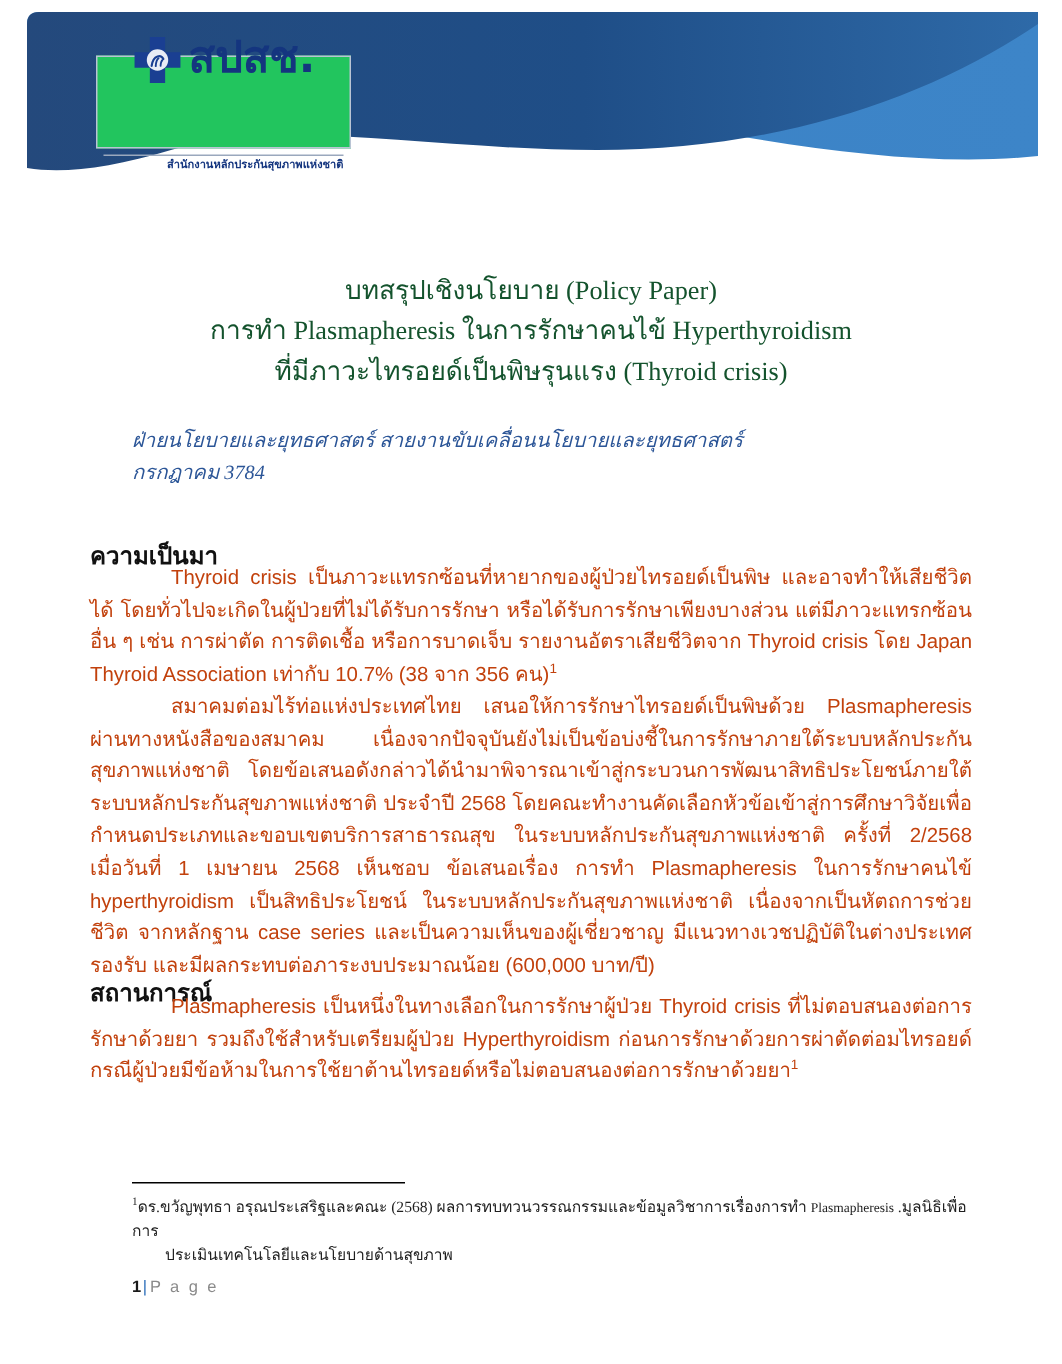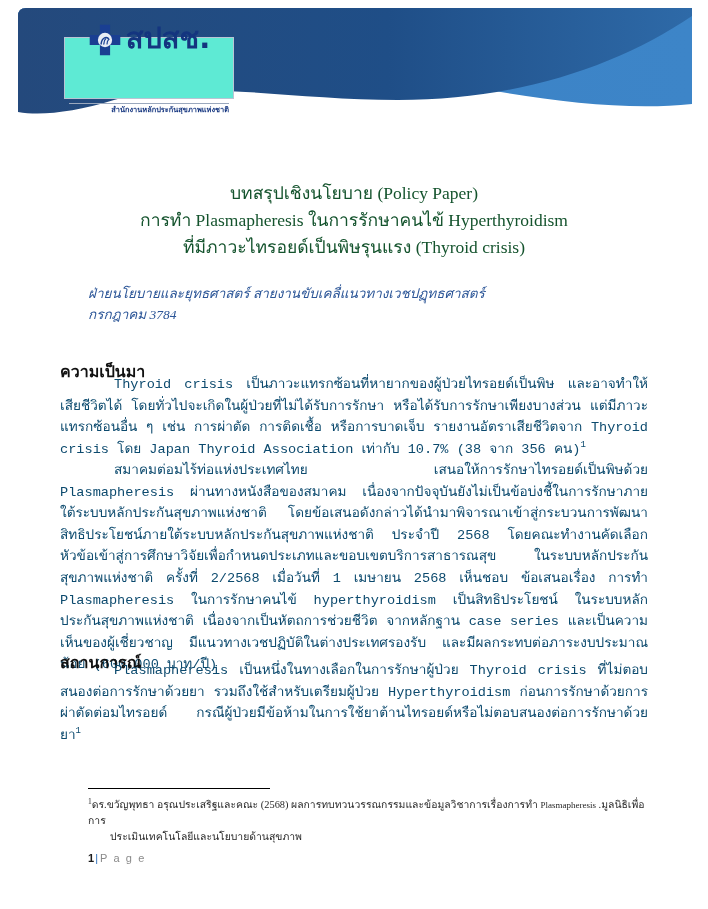--- a/index.html
+++ b/index.html
@@ -35,21 +35,21 @@
     width: 674px;
     height: 132px;
   }
 
   .logo-box {
     position: absolute;
     left: 46px;
     top: 29px;
     width: 170px;
     height: 62px;
-    background: #5eead4;
+    background: #22c55e;
     border: 1px solid #b9c4d4;
     box-sizing: border-box;
     display: flex;
     flex-direction: column;
     justify-content: center;
     align-items: center;
     padding: 2px 4px 1px 4px;
     gap: 45px;
   }
   .logo-main {
@@ -126,24 +126,24 @@
     line-height: 20px;
     margin-top: 10px;
   }
   #heading-background { top: 352px; }
   #heading-situation  { top: 643px; }
 
   .para {
     position: absolute;
     left: 60px;
     width: 588px;
-    font-family: Liberation Mono, monospace;
+    font-family: Liberation Sans, sans-serif;
     font-size: 13.6px;
     line-height: 21.6px;
-    color: #0c4a6e;
+    color: #c2410c;
     text-align: justify;
     text-indent: 54px;
     text-justify: inter-word;
   }
   #para-1 { top: 374px; }
   #para-2 { top: 460px; }
   #para-3 { top: 660px; }
 
   .para sup {
     font-size: 9px;
@@ -249,21 +249,21 @@
     </div>
   </div>
 
   <div class="title-block">
     <div class="title-line">บทสรุปเชิงนโยบาย (Policy Paper)</div>
     <div class="title-line">การทำ Plasmapheresis ในการรักษาคนไข้ Hyperthyroidism</div>
     <div class="title-line">ที่มีภาวะไทรอยด์เป็นพิษรุนแรง (Thyroid crisis)</div>
   </div>
 
   <div class="byline-block">
-    <div class="byline">ฝ่ายนโยบายและยุทธศาสตร์ สายงานขับเคลื่แนวทางเวชปฏุทธศาสตร์</div>
+    <div class="byline">ฝ่ายนโยบายและยุทธศาสตร์ สายงานขับเคลื่อนนโยบายและยุทธศาสตร์</div>
     <div class="byline">กรกฎาคม 3784</div>
   </div>
 
   <div class="section-heading" id="heading-background">ความเป็นมา</div>
 
   <div class="para" id="para-1">
     <span>Thyroid crisis เป็นภาวะแทรกซ้อนที่หายากของผู้ป่วยไทรอยด์เป็นพิษ และอาจทำให้เสียชีวิตได้ โดยทั่วไปจะเกิดในผู้ป่วยที่ไม่ได้รับการรักษา หรือได้รับการรักษาเพียงบางส่วน แต่มีภาวะแทรกซ้อนอื่น ๆ เช่น การผ่าตัด การติดเชื้อ หรือการบาดเจ็บ รายงานอัตราเสียชีวิตจาก Thyroid crisis โดย Japan Thyroid Association เท่ากับ 10.7% (38 จาก 356 คน)</span><sup>1</sup>
   </div>
 
   <div class="para" id="para-2">สมาคมต่อมไร้ท่อแห่งประเทศไทย เสนอให้การรักษาไทรอยด์เป็นพิษด้วย Plasmapheresis ผ่านทางหนังสือของสมาคม เนื่องจากปัจจุบันยังไม่เป็นข้อบ่งชี้ในการรักษาภายใต้ระบบหลักประกันสุขภาพแห่งชาติ โดยข้อเสนอดังกล่าวได้นำมาพิจารณาเข้าสู่กระบวนการพัฒนาสิทธิประโยชน์ภายใต้ระบบหลักประกันสุขภาพแห่งชาติ ประจำปี 2568 โดยคณะทำงานคัดเลือกหัวข้อเข้าสู่การศึกษาวิจัยเพื่อกำหนดประเภทและขอบเขตบริการสาธารณสุข ในระบบหลักประกันสุขภาพแห่งชาติ ครั้งที่ 2/2568 เมื่อวันที่ 1 เมษายน 2568 เห็นชอบ ข้อเสนอเรื่อง การทำ Plasmapheresis ในการรักษาคนไข้ hyperthyroidism เป็นสิทธิประโยชน์ ในระบบหลักประกันสุขภาพแห่งชาติ เนื่องจากเป็นหัตถการช่วยชีวิต จากหลักฐาน case series และเป็นความเห็นของผู้เชี่ยวชาญ มีแนวทางเวชปฏิบัติในต่างประเทศรองรับ และมีผลกระทบต่อภาระงบประมาณน้อย (600,000 บาท/ปี)</div>

